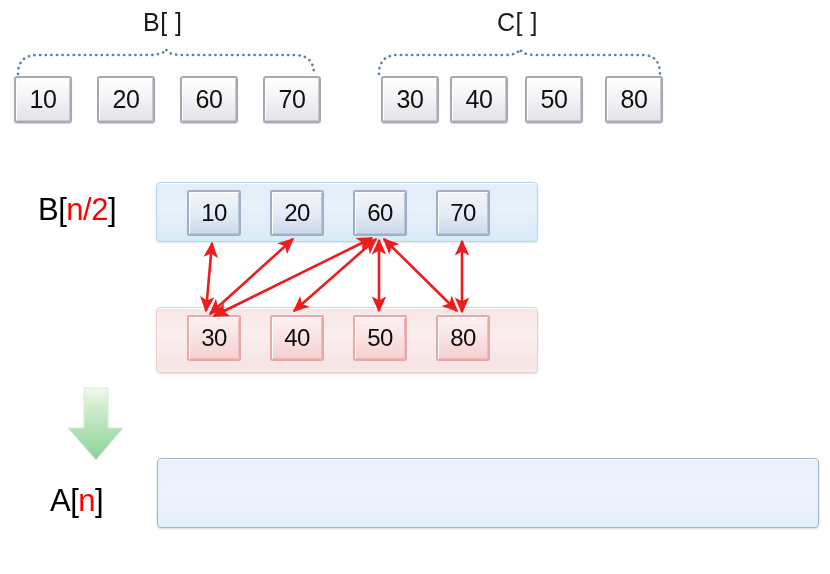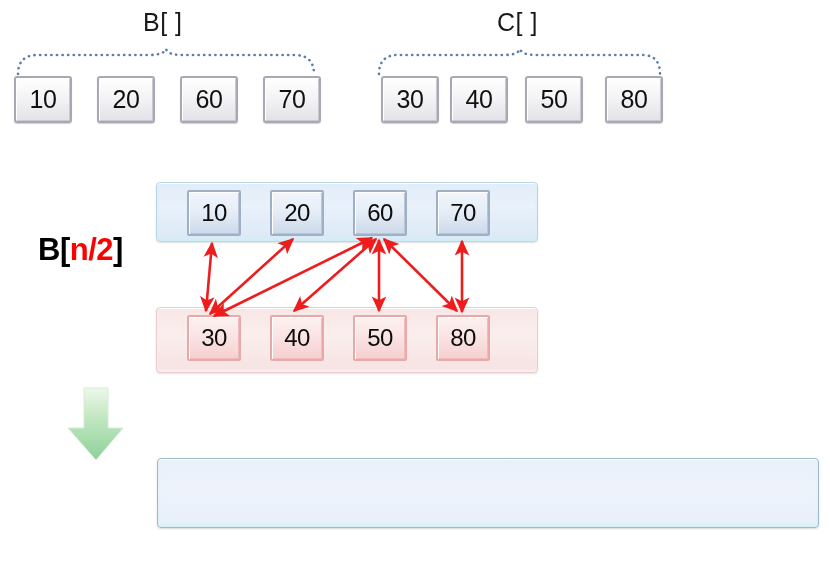--- a/index.html
+++ b/index.html
@@ -29,24 +29,23 @@
     font-size:25px;color:#1a1a1a;
     white-space:nowrap;
     letter-spacing:.5px;
   }
 
   
   .row-label{
     position:absolute;
     font-size:31px;
     color:#000000;
-    font-weight:700;
+    font-weight:400;
     white-space:nowrap;
     letter-spacing:-.5px;
-    margin-top:40px;
   }
   .row-label .accent{color:#ff0000;}
 
   
   .container-box{
     position:absolute;
     border-radius:4px;
   }
   .box-blue{
     background:linear-gradient(180deg,#e2edf8 0%,#e9f1fa 40%,#dbe9f6 100%);
@@ -163,16 +162,19 @@
     <defs>
       <linearGradient id="grnGrad" x1="0" y1="0" x2="0" y2="1">
         <stop offset="0%" stop-color="#eef8ec"></stop>
         <stop offset="35%" stop-color="#c8e9c6"></stop>
         <stop offset="100%" stop-color="#8cd199"></stop>
       </linearGradient>
     </defs>
     <path d="M 84 388 L 108 388 L 108 428 L 123 428 L 96 460 L 68 428 L 84 428 Z" fill="url(#grnGrad)" stroke="#d4ecd2" stroke-width="1"></path>
   </svg>
 
+  <div class="row-label" style="left:50px;top:483px;">
+    <span>A[</span><span class="accent">n</span><span>]</span>
+  </div>
 
   <div class="container-box box-result" style="left:157px;top:458px;width:660px;height:68px;"></div>
 
 </div>
 
 </body></html>

